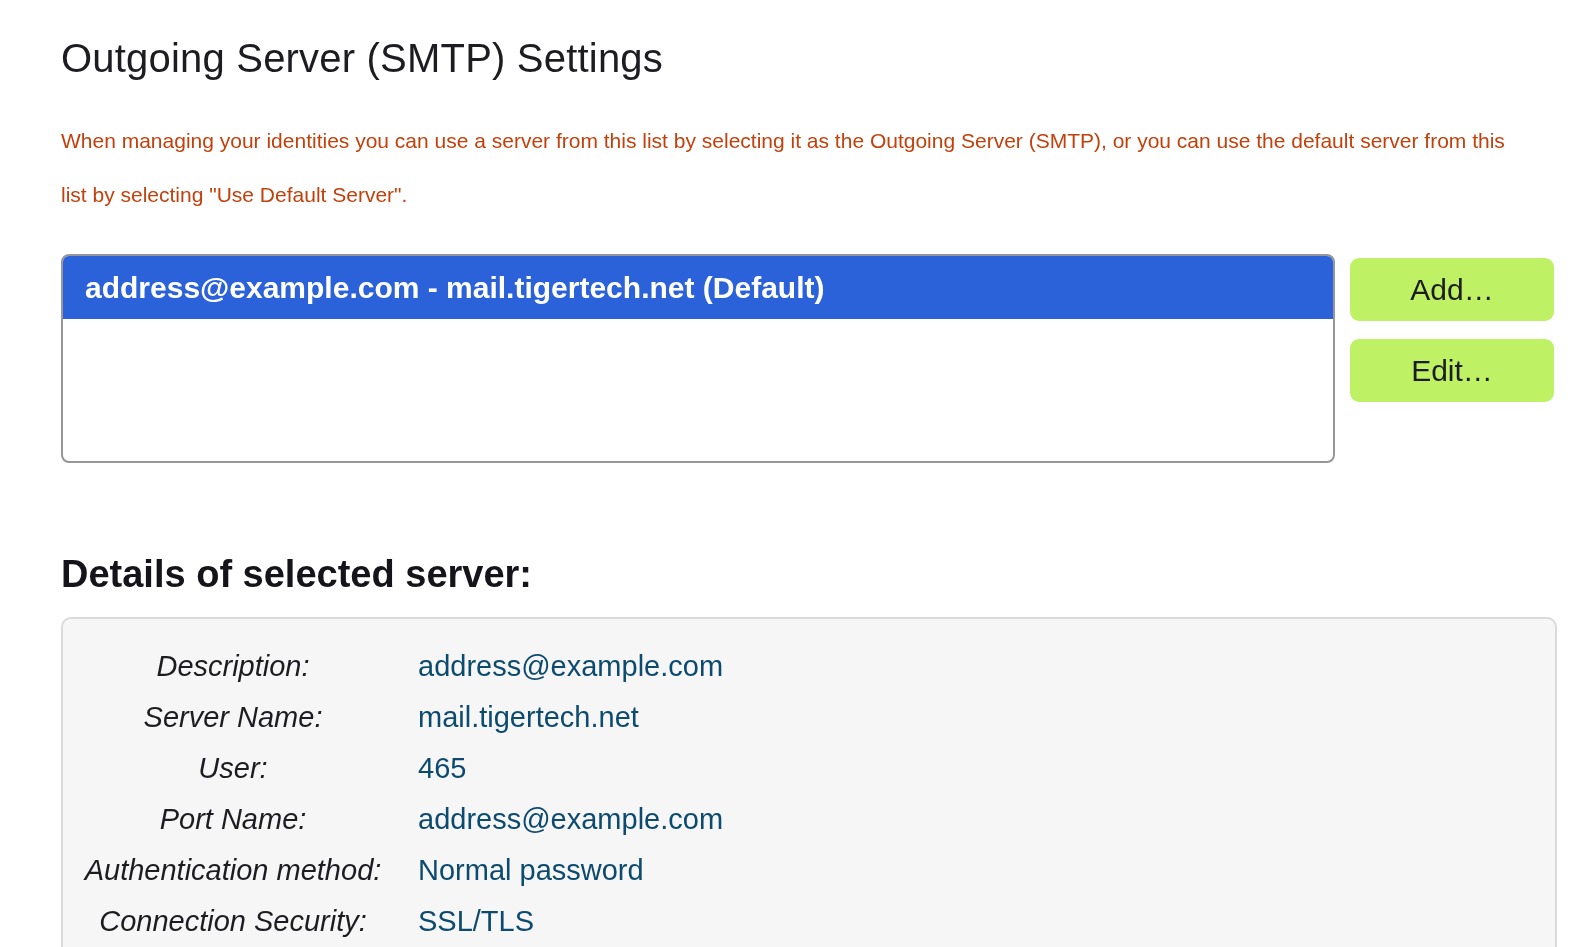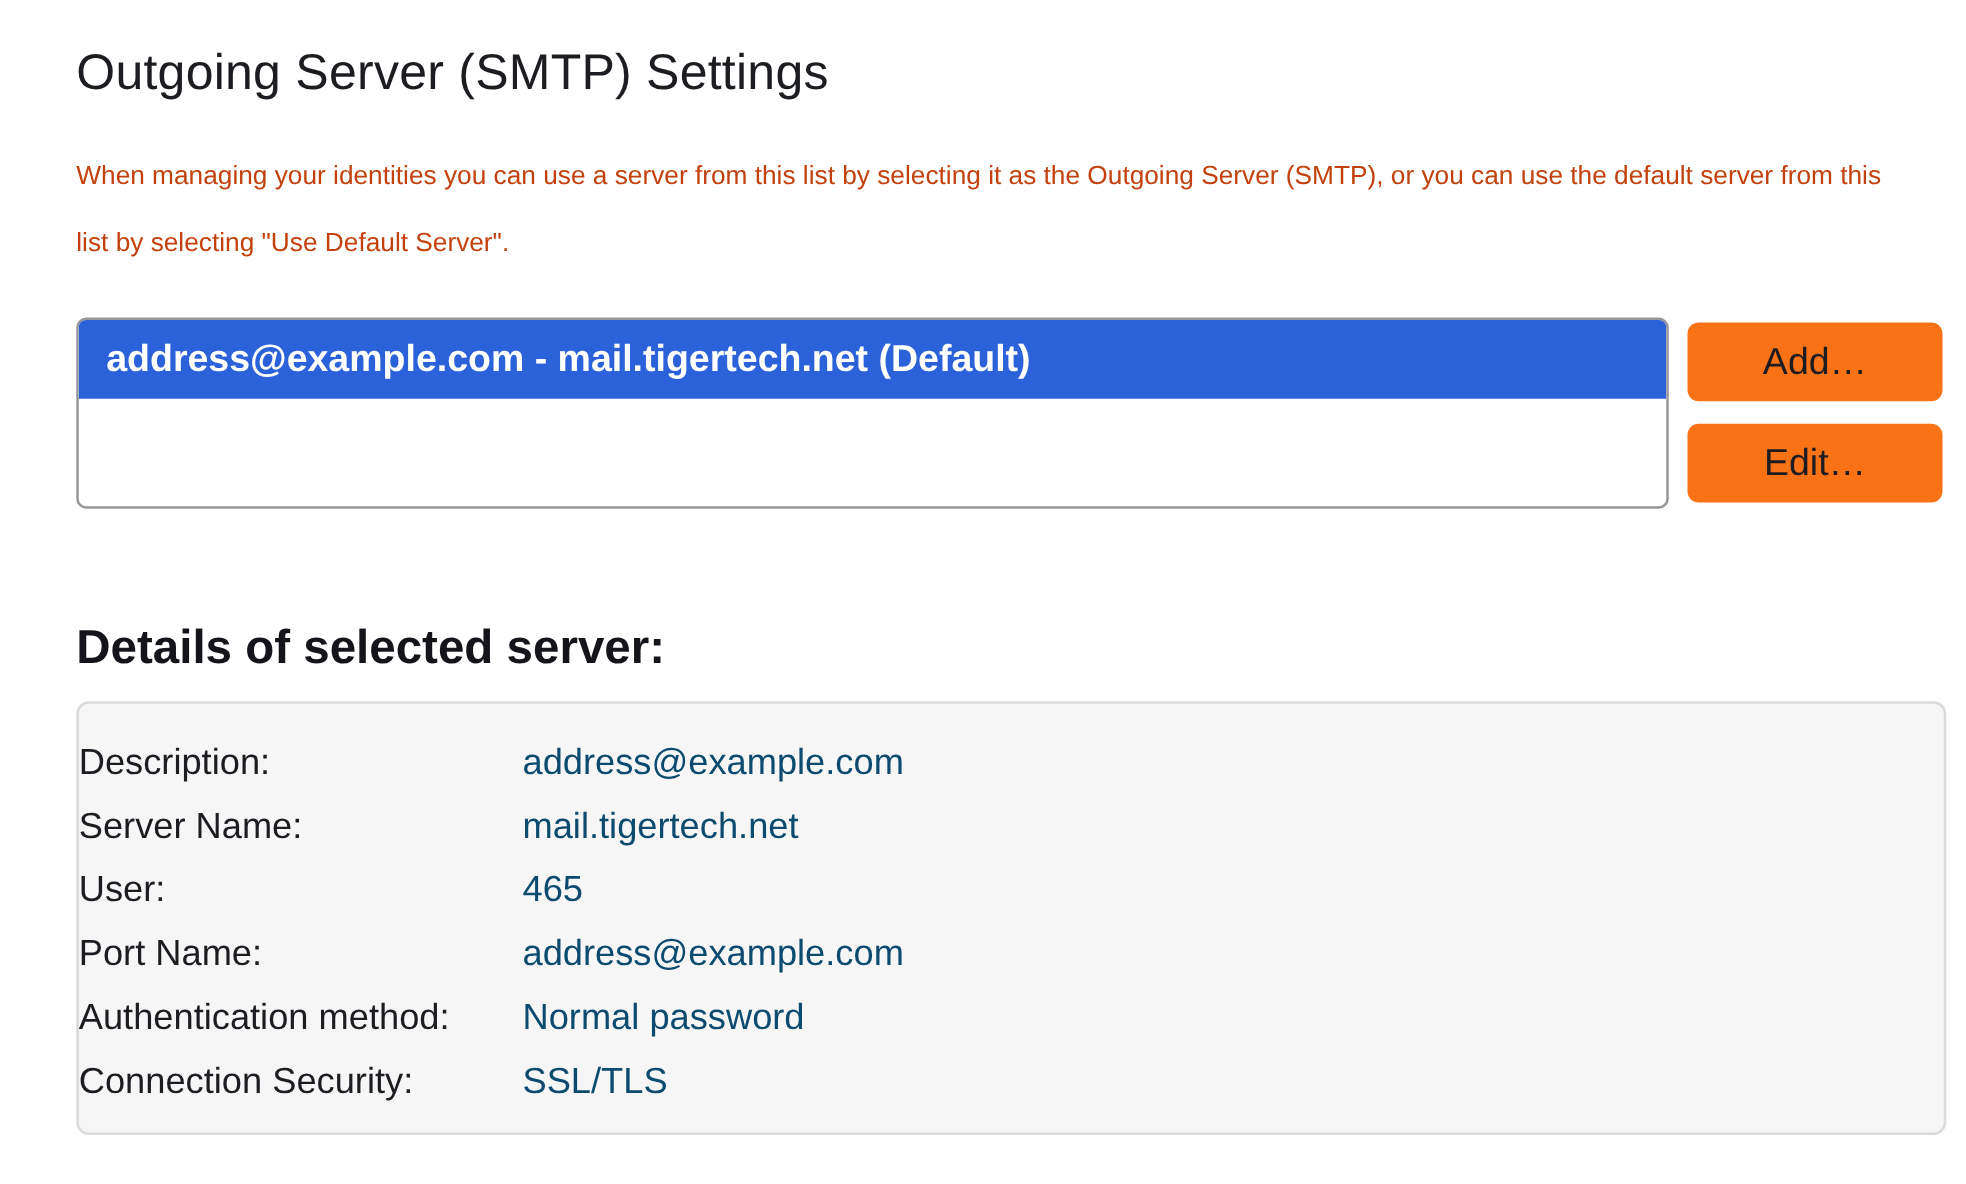--- a/index.html
+++ b/index.html
@@ -32,21 +32,21 @@
     max-width: 1470px;
     color: #c2410c;
   }
   .list-row {
     margin-top: 32px;
     display: flex;
     align-items: flex-start;
   }
   .listbox {
     width: 1274px;
-    height: 153px;
+    height: 209px;
     border: 2px solid #96969b;
     border-radius: 8px;
     background: #ffffff;
     overflow: hidden;
     flex-shrink: 0;
   }
   .list-item.selected {
     height: 63px;
     background: #2b62d9;
     color: #ffffff;
@@ -60,21 +60,21 @@
   .buttons-col {
     display: flex;
     flex-direction: column;
     margin-left: 15px;
     margin-top: 4px;
     gap: 18px;
   }
   .btn {
     width: 204px;
     height: 63px;
-    background: #f97316;
+    background: #bef264;
     border: none;
     border-radius: 9px;
     font-family: "Liberation Sans", sans-serif;
     font-size: 30px;
     color: #1d1c21;
     cursor: pointer;
   }
   .details-heading {
     margin-top: 90px;
     font-size: 38px;
@@ -91,23 +91,24 @@
     padding-top: 22px;
   }
   .detail-row {
     height: 51px;
     display: flex;
     align-items: center;
     font-size: 29px;
   }
   .detail-label {
     width: 340px;
-    text-align: left;
+    text-align: center;
     flex-shrink: 0;
     color: #1d1c21;
+    font-style: italic;
   }
   .detail-value {
     margin-left: 15px;
     color: #0c4a6e;
   }
 </style>
 </head>
 <body>
 
 <div class="page">

